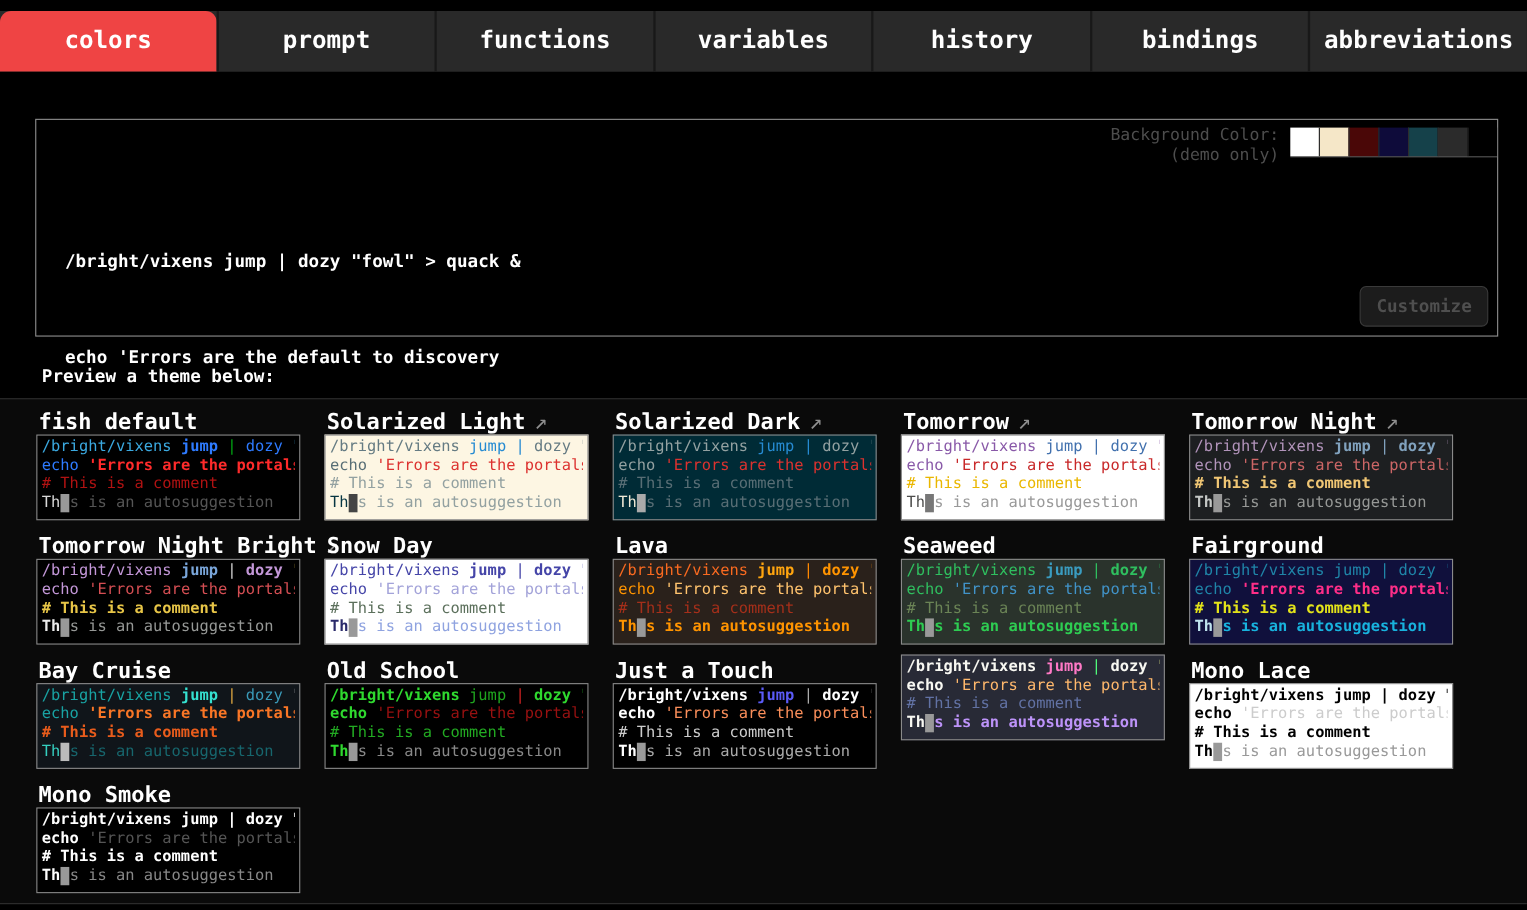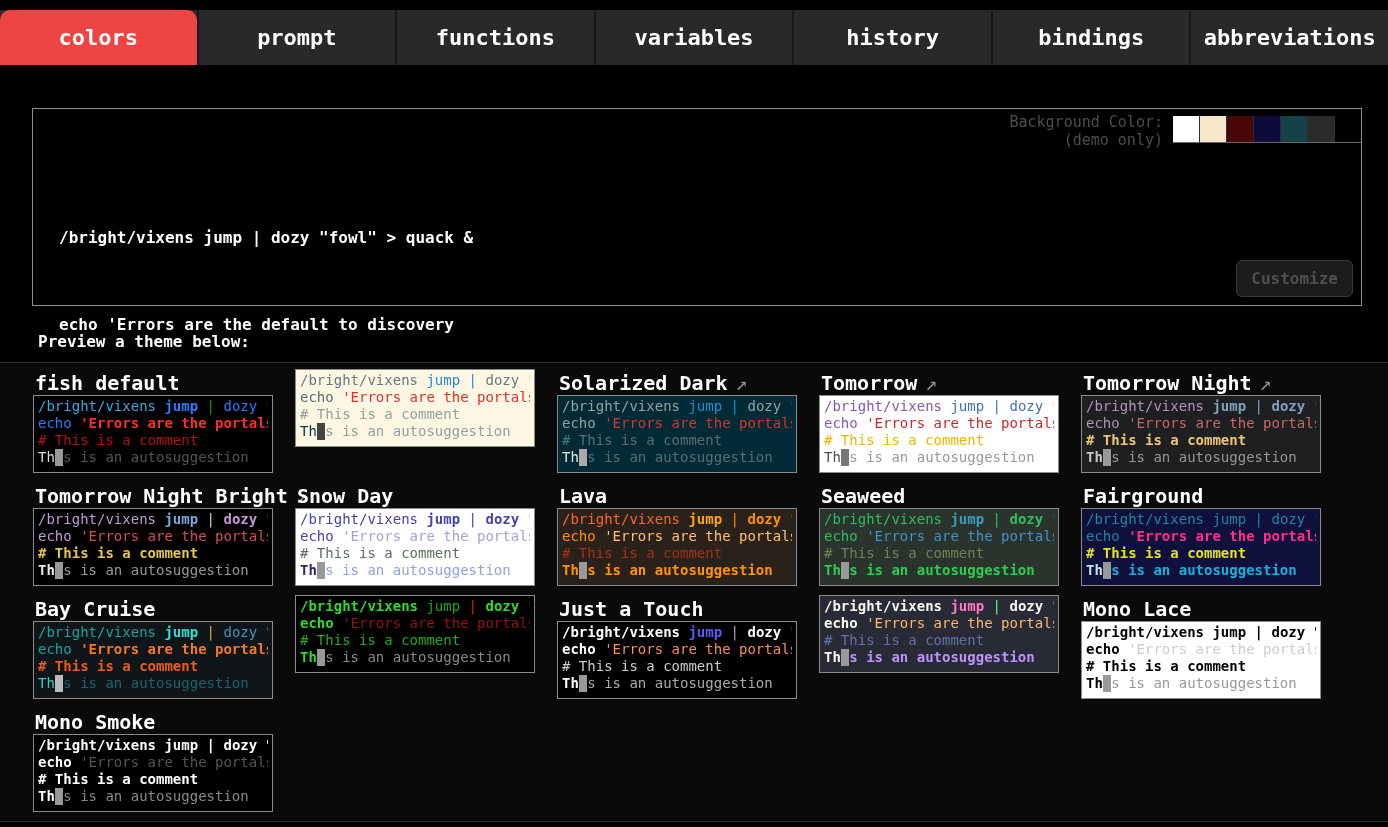--- a/index.html
+++ b/index.html
@@ -91,20 +91,21 @@
 
 <div class="themes-heading">Preview a theme below:</div>
 
 <div class="themes-section">
   <div class="themes-grid">
       <div class="theme-cell">
     <div class="theme-title"><span>fish default</span></div>
     <div class="theme-card" style="background: rgb(0, 0, 0);"><div class="card-line"><span style="color: rgb(59, 169, 224);">/bright/vixens </span><span style="color: rgb(46, 123, 255); font-weight: bold;">jump</span><span style="color: rgb(0, 161, 18);"> | </span><span style="color: rgb(46, 123, 255);">dozy</span><span style="color: rgb(59, 169, 224);"> "</span></div><div class="card-line"><span style="color: rgb(46, 123, 255);">echo </span><span style="color: rgb(255, 43, 43); font-weight: bold;">'Errors are the portals</span></div><div class="card-line"><span style="color: rgb(176, 18, 18);"># This is a comment</span></div><div class="card-line"><span style="color: rgb(216, 216, 216);">Th</span><span class="card-cursor" style="background: rgb(153, 153, 153);">i</span><span style="color: rgb(85, 85, 85);">s is an autosuggestion</span></div></div>
   </div>
       <div class="theme-cell">
+    <div class="theme-title"><span>Solarized Light</span><span class="theme-arrow">↗</span></div>
     <div class="theme-card" style="background: rgb(253, 246, 227);"><div class="card-line"><span style="color: rgb(101, 123, 131);">/bright/vixens </span><span style="color: rgb(38, 139, 210);">jump</span><span style="color: rgb(38, 139, 210);"> | </span><span style="color: rgb(101, 123, 131);">dozy</span><span style="color: rgb(101, 123, 131);"> "</span></div><div class="card-line"><span style="color: rgb(88, 110, 117);">echo </span><span style="color: rgb(220, 50, 47);">'Errors are the portals</span></div><div class="card-line"><span style="color: rgb(147, 161, 161);"># This is a comment</span></div><div class="card-line"><span style="color: rgb(7, 54, 66);">Th</span><span class="card-cursor" style="background: rgb(68, 68, 68);">i</span><span style="color: rgb(147, 161, 161);">s is an autosuggestion</span></div></div>
   </div>
       <div class="theme-cell">
     <div class="theme-title"><span>Solarized Dark</span><span class="theme-arrow">↗</span></div>
     <div class="theme-card" style="background: rgb(0, 43, 54);"><div class="card-line"><span style="color: rgb(147, 161, 161);">/bright/vixens </span><span style="color: rgb(38, 139, 210);">jump</span><span style="color: rgb(38, 139, 210);"> | </span><span style="color: rgb(147, 161, 161);">dozy</span><span style="color: rgb(147, 161, 161);"> "</span></div><div class="card-line"><span style="color: rgb(147, 161, 161);">echo </span><span style="color: rgb(220, 50, 47);">'Errors are the portals</span></div><div class="card-line"><span style="color: rgb(88, 110, 117);"># This is a comment</span></div><div class="card-line"><span style="color: rgb(238, 232, 213);">Th</span><span class="card-cursor" style="background: rgb(170, 170, 170);">i</span><span style="color: rgb(88, 110, 117);">s is an autosuggestion</span></div></div>
   </div>
       <div class="theme-cell">
     <div class="theme-title"><span>Tomorrow</span><span class="theme-arrow">↗</span></div>
     <div class="theme-card" style="background: rgb(255, 255, 255);"><div class="card-line"><span style="color: rgb(137, 89, 168);">/bright/vixens </span><span style="color: rgb(66, 113, 174);">jump</span><span style="color: rgb(66, 113, 174);"> | </span><span style="color: rgb(66, 113, 174);">dozy</span><span style="color: rgb(137, 89, 168);"> "</span></div><div class="card-line"><span style="color: rgb(137, 89, 168);">echo </span><span style="color: rgb(200, 40, 41);">'Errors are the portals</span></div><div class="card-line"><span style="color: rgb(234, 183, 0);"># This is a comment</span></div><div class="card-line"><span style="color: rgb(77, 77, 76);">Th</span><span class="card-cursor" style="background: rgb(119, 119, 119);">i</span><span style="color: rgb(153, 153, 153);">s is an autosuggestion</span></div></div>
   </div>
@@ -130,20 +131,21 @@
   </div>
       <div class="theme-cell">
     <div class="theme-title"><span>Fairground</span></div>
     <div class="theme-card" style="background: rgb(16, 16, 60);"><div class="card-line"><span style="color: rgb(31, 133, 168);">/bright/vixens </span><span style="color: rgb(31, 133, 168);">jump</span><span style="color: rgb(31, 133, 168);"> | </span><span style="color: rgb(31, 133, 168);">dozy</span><span style="color: rgb(31, 133, 168);"> "</span></div><div class="card-line"><span style="color: rgb(31, 133, 168);">echo </span><span style="color: rgb(255, 46, 136); font-weight: bold;">'Errors are the portals</span></div><div class="card-line"><span style="color: rgb(227, 227, 26); font-weight: bold;"># This is a comment</span></div><div class="card-line"><span style="color: rgb(191, 227, 238); font-weight: bold;">Th</span><span class="card-cursor" style="background: rgb(153, 153, 153);">i</span><span style="color: rgb(24, 178, 221); font-weight: bold;">s is an autosuggestion</span></div></div>
   </div>
       <div class="theme-cell">
     <div class="theme-title"><span>Bay Cruise</span></div>
     <div class="theme-card" style="background: rgb(16, 21, 26);"><div class="card-line"><span style="color: rgb(25, 163, 163);">/bright/vixens </span><span style="color: rgb(53, 224, 208); font-weight: bold;">jump</span><span style="color: rgb(217, 164, 64);"> | </span><span style="color: rgb(58, 154, 184);">dozy</span><span style="color: rgb(224, 224, 224);"> "</span></div><div class="card-line"><span style="color: rgb(25, 163, 163);">echo </span><span style="color: rgb(249, 118, 38); font-weight: bold;">'Errors are the portals</span></div><div class="card-line"><span style="color: rgb(232, 92, 28); font-weight: bold;"># This is a comment</span></div><div class="card-line"><span style="color: rgb(53, 207, 192);">Th</span><span class="card-cursor" style="background: rgb(187, 187, 187);">i</span><span style="color: rgb(23, 102, 109);">s is an autosuggestion</span></div></div>
   </div>
       <div class="theme-cell">
+    <div class="theme-title"><span>Old School</span></div>
     <div class="theme-card" style="background: rgb(0, 0, 0);"><div class="card-line"><span style="color: rgb(47, 217, 47); font-weight: bold;">/bright/vixens </span><span style="color: rgb(31, 165, 31);">jump</span><span style="color: rgb(204, 34, 34);"> | </span><span style="color: rgb(47, 217, 47); font-weight: bold;">dozy</span><span style="color: rgb(47, 217, 47);"> "</span></div><div class="card-line"><span style="color: rgb(47, 217, 47); font-weight: bold;">echo </span><span style="color: rgb(153, 17, 17);">'Errors are the portals</span></div><div class="card-line"><span style="color: rgb(34, 170, 34);"># This is a comment</span></div><div class="card-line"><span style="color: rgb(47, 217, 47); font-weight: bold;">Th</span><span class="card-cursor" style="background: rgb(153, 153, 153);">i</span><span style="color: rgb(136, 136, 136);">s is an autosuggestion</span></div></div>
   </div>
       <div class="theme-cell">
     <div class="theme-title"><span>Just a Touch</span></div>
     <div class="theme-card" style="background: rgb(0, 0, 0);"><div class="card-line"><span style="color: rgb(255, 255, 255); font-weight: bold;">/bright/vixens </span><span style="color: rgb(91, 91, 247); font-weight: bold;">jump</span><span style="color: rgb(170, 170, 170);"> | </span><span style="color: rgb(255, 255, 255); font-weight: bold;">dozy</span><span style="color: rgb(170, 170, 170);"> "</span></div><div class="card-line"><span style="color: rgb(255, 255, 255); font-weight: bold;">echo </span><span style="color: rgb(250, 142, 90);">'Errors are the portals</span></div><div class="card-line"><span style="color: rgb(204, 204, 204);"># This is a comment</span></div><div class="card-line"><span style="color: rgb(255, 255, 255); font-weight: bold;">Th</span><span class="card-cursor" style="background: rgb(153, 153, 153);">i</span><span style="color: rgb(170, 170, 170);">s is an autosuggestion</span></div></div>
   </div>
       <div class="theme-cell">
     <div class="theme-card" style="background: rgb(40, 42, 54);"><div class="card-line"><span style="color: rgb(248, 248, 242); font-weight: bold;">/bright/vixens </span><span style="color: rgb(255, 121, 198); font-weight: bold;">jump</span><span style="color: rgb(80, 250, 123);"> | </span><span style="color: rgb(248, 248, 242); font-weight: bold;">dozy</span><span style="color: rgb(241, 250, 140);"> "</span></div><div class="card-line"><span style="color: rgb(248, 248, 242); font-weight: bold;">echo </span><span style="color: rgb(255, 184, 108);">'Errors are the portals</span></div><div class="card-line"><span style="color: rgb(98, 114, 164);"># This is a comment</span></div><div class="card-line"><span style="color: rgb(248, 248, 242); font-weight: bold;">Th</span><span class="card-cursor" style="background: rgb(153, 153, 153);">i</span><span style="color: rgb(189, 147, 249); font-weight: bold;">s is an autosuggestion</span></div></div>
   </div>
       <div class="theme-cell">

